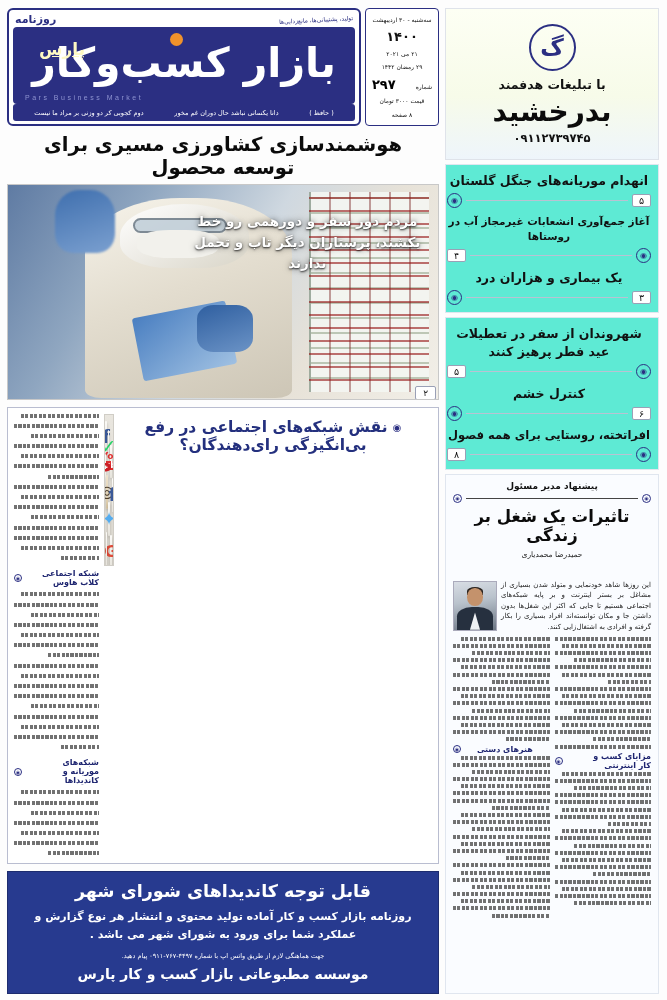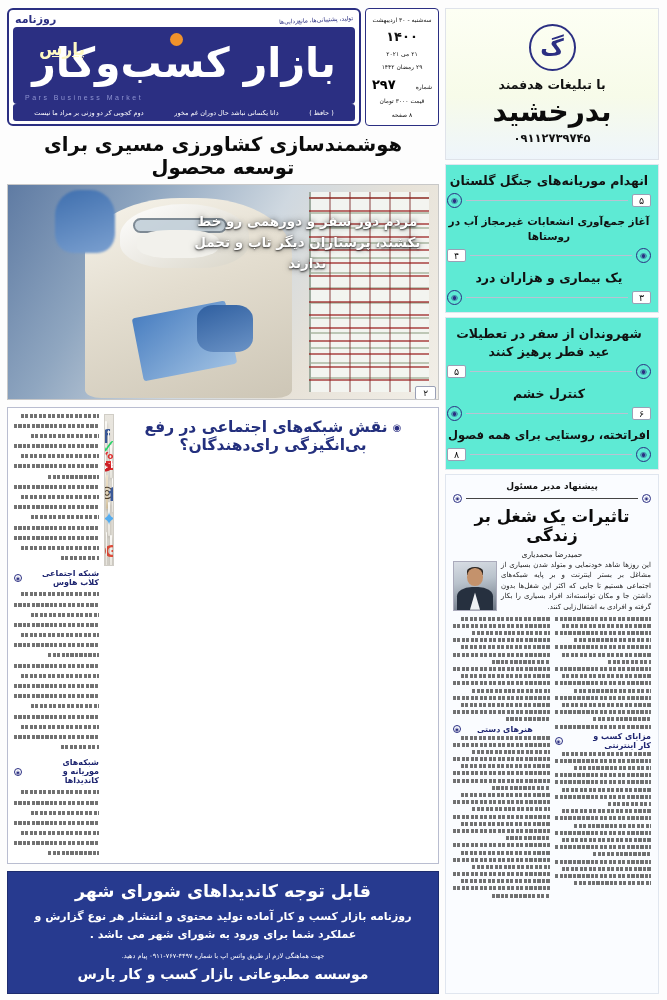--- a/index.html
+++ b/index.html
@@ -310,21 +310,21 @@
   .ed-kicker { text-align: center; font-size: 9px; font-weight: bold; color: #111; }
   .ed-rule {
     display: flex; flex-direction: row-reverse; align-items: center; gap: 4px;
     margin: 3px 0 4px 0;
   }
   .ed-rule .line { flex: 1; height: 1px; background: #444; }
   .ed-title {
     text-align: center; font-size: 16.5px; font-weight: bold; color: #0b0b0b;
     margin-bottom: 5px;
   }
-  .ed-author { text-align: center; font-size: 7.5px; color: #222; margin-bottom: 1px; }
+  .ed-author { text-align: center; font-size: 7.5px; color: #222; margin-bottom: 21px; }
   .ed-photo {
     float: left; width: 44px; height: 50px; margin: 1px 4px 3px 0;
     background: linear-gradient(170deg,#d8dde4 0%,#b9c2cc 40%,#6c7684 100%);
     border: 1px solid #aab;
     position: relative; overflow: hidden;
   }
   .ed-photo .head {
     position: absolute; left: 32%; top: 14%;
     width: 36%; height: 36%; border-radius: 50%;
     background: #c4926c;

